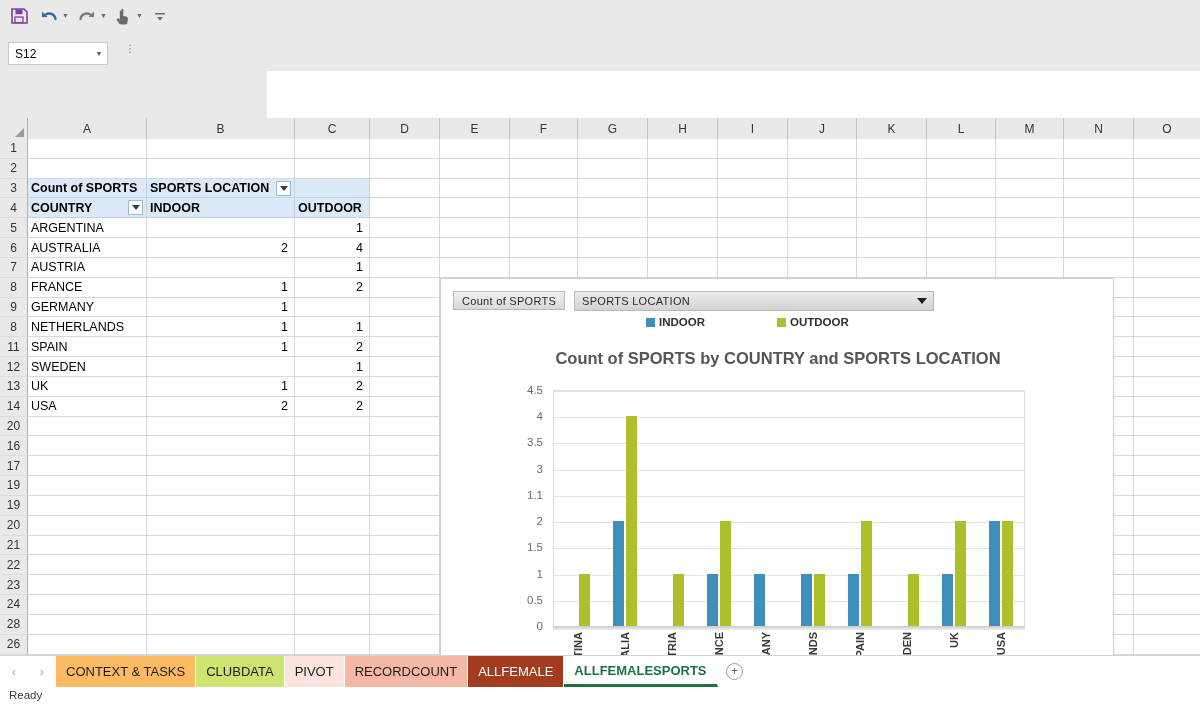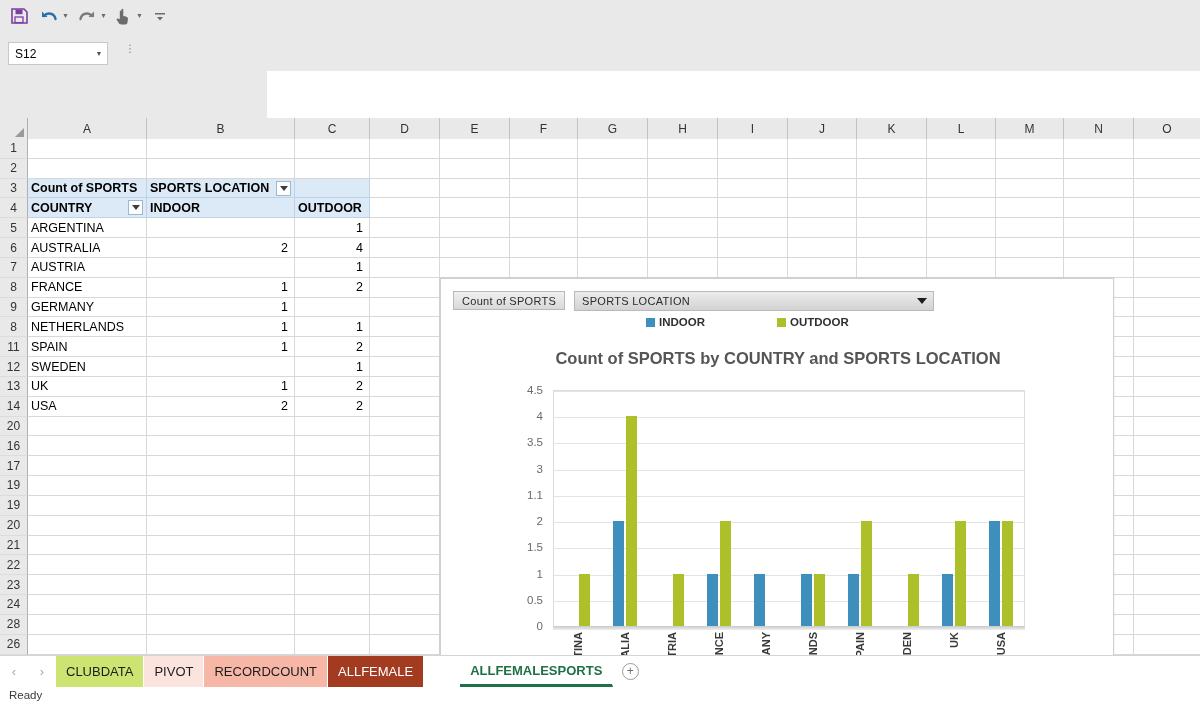--- a/index.html
+++ b/index.html
@@ -1010,33 +1010,36 @@
       <i class="tri-dn"></i>
     </div>
   </div>
 </div>
 
 <div id="tabbar">
   <div id="navarr">
     <span class="nav-a">‹</span>
     <span class="nav-a">›</span>
   </div>
+<div class="stab" style="background: rgb(252, 186, 98); color: rgb(29, 29, 29);">
+      <span>CONTEXT &amp; TASKS</span>
+    </div>
     <div class="stab" style="background: rgb(205, 228, 114); color: rgb(29, 29, 29);">
       <span>CLUBDATA</span>
     </div>
     <div class="stab" style="background: rgb(251, 228, 221); color: rgb(29, 29, 29);">
       <span>PIVOT</span>
     </div>
     <div class="stab" style="background: rgb(246, 183, 166); color: rgb(29, 29, 29);">
       <span>RECORDCOUNT</span>
     </div>
     <div class="stab" style="background: rgb(163, 59, 33); color: rgb(255, 255, 255);">
       <span>ALLFEMALE</span>
     </div>
-    <div class="stab active" style="background: rgb(255, 255, 255); color: rgb(30, 113, 69); margin-left: 36px;">
+    <div class="stab active" style="background: rgb(255, 255, 255); color: rgb(30, 113, 69);">
       <span>ALLFEMALESPORTS</span>
     </div>
     <div id="addsheet">
       <div>+</div>
     </div>
   </div>
 
 <div id="status">
   <span>Ready</span>
 </div>

